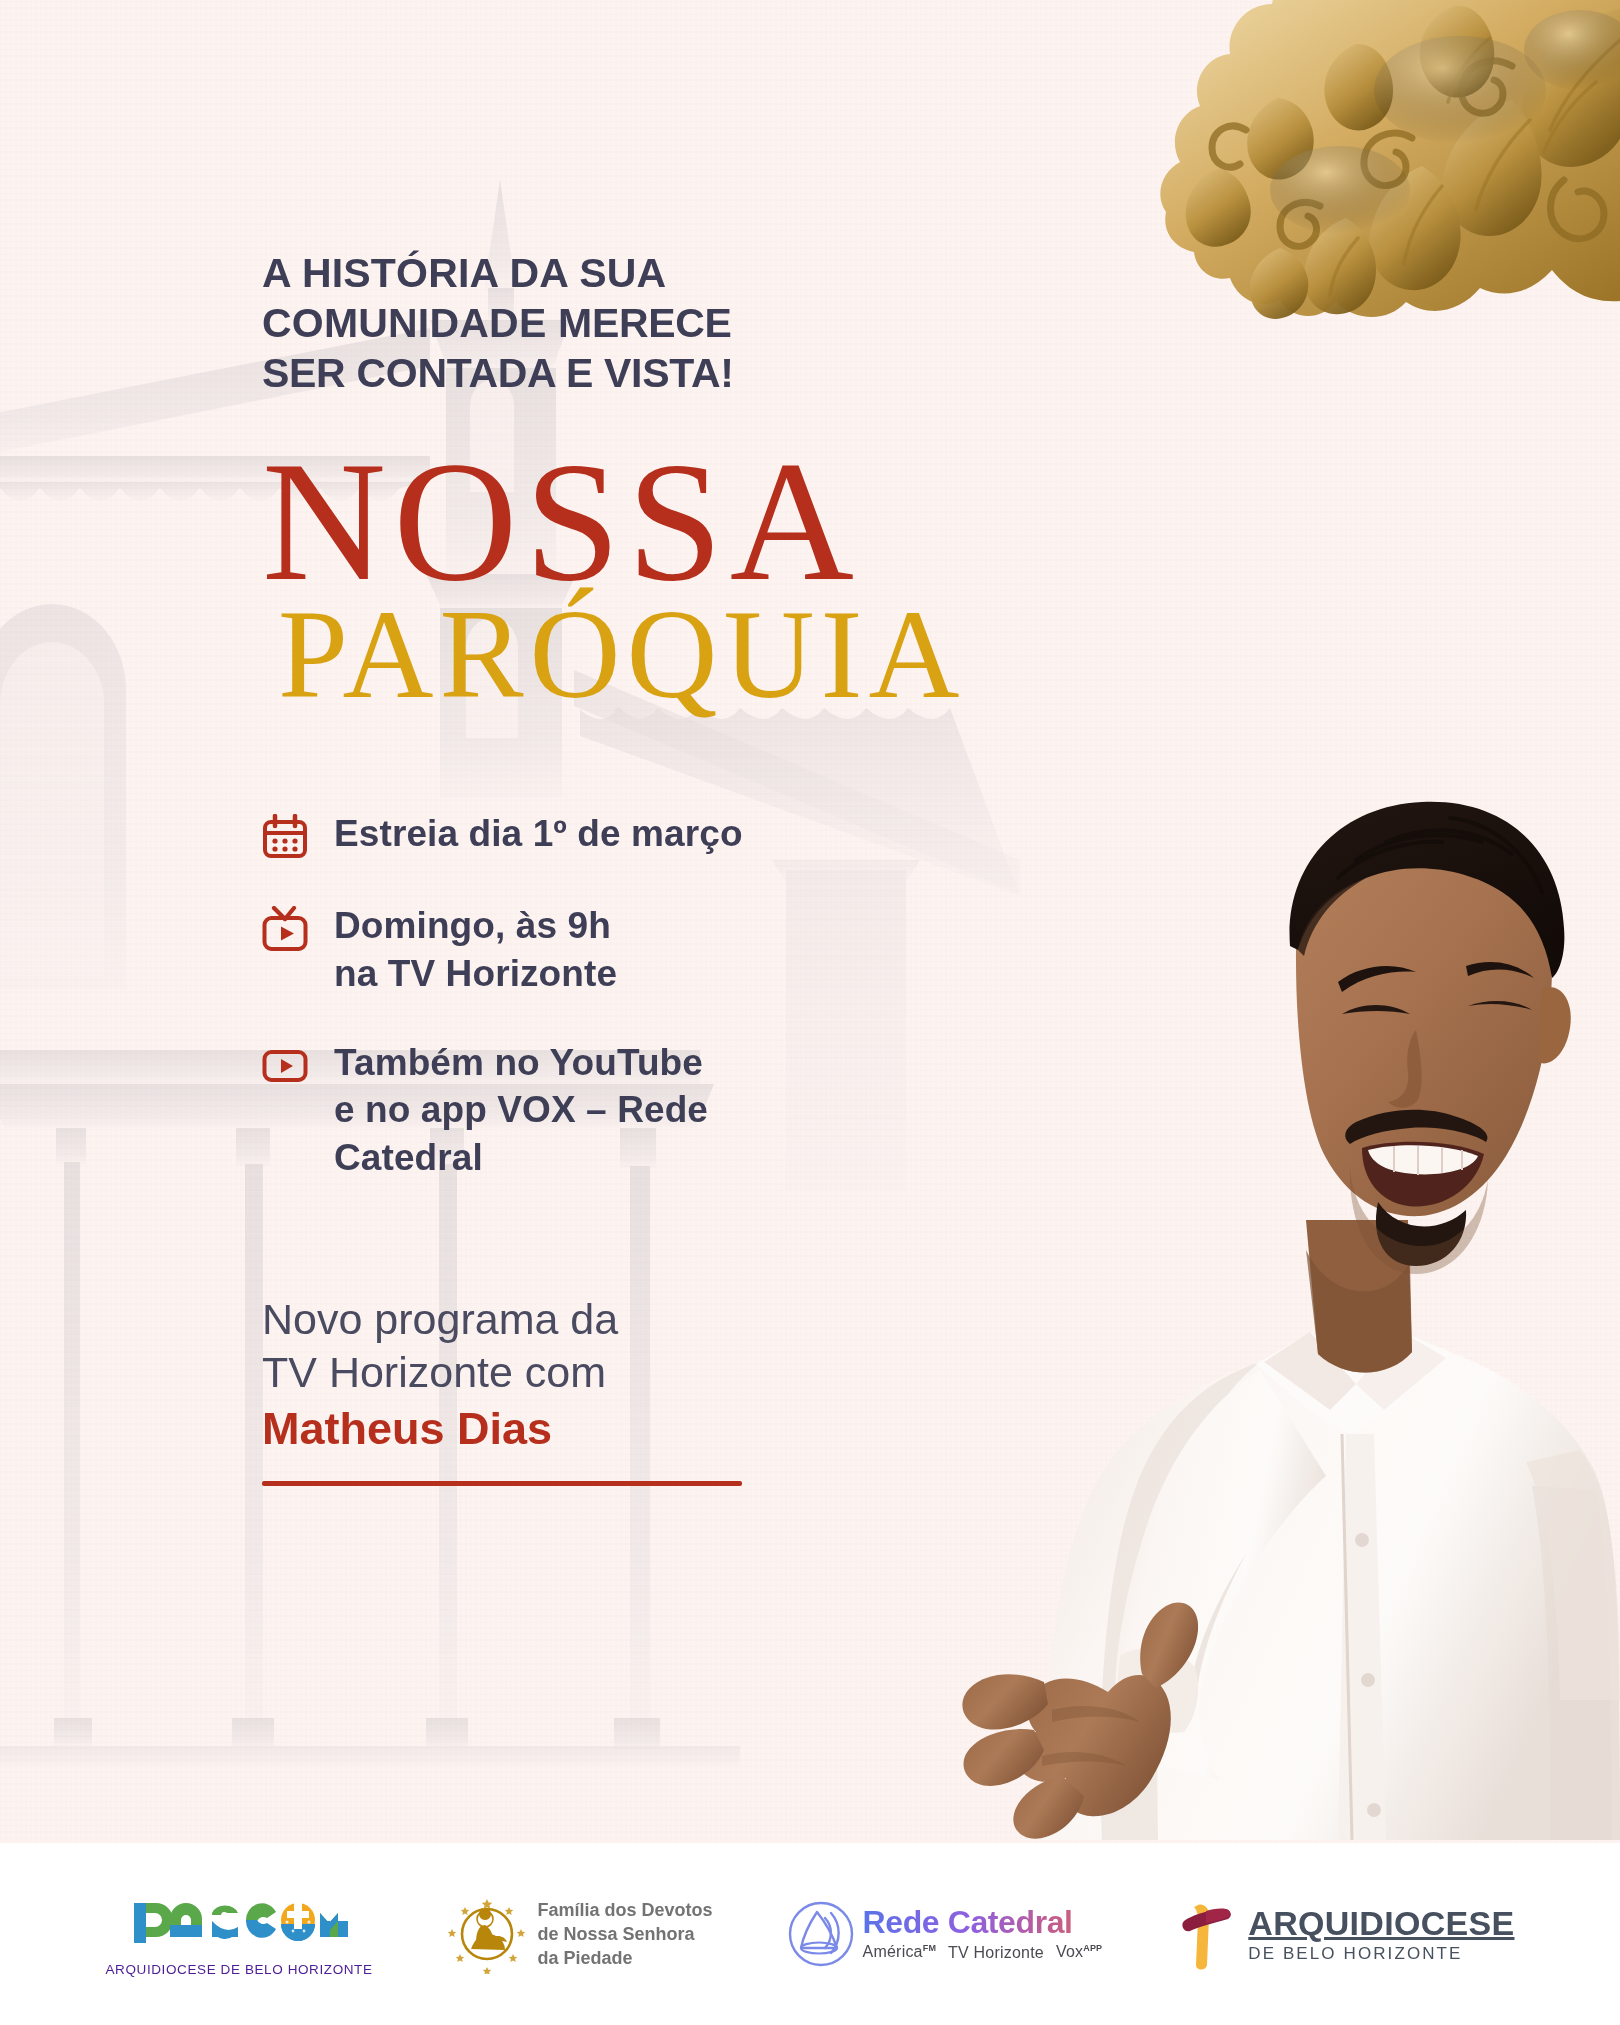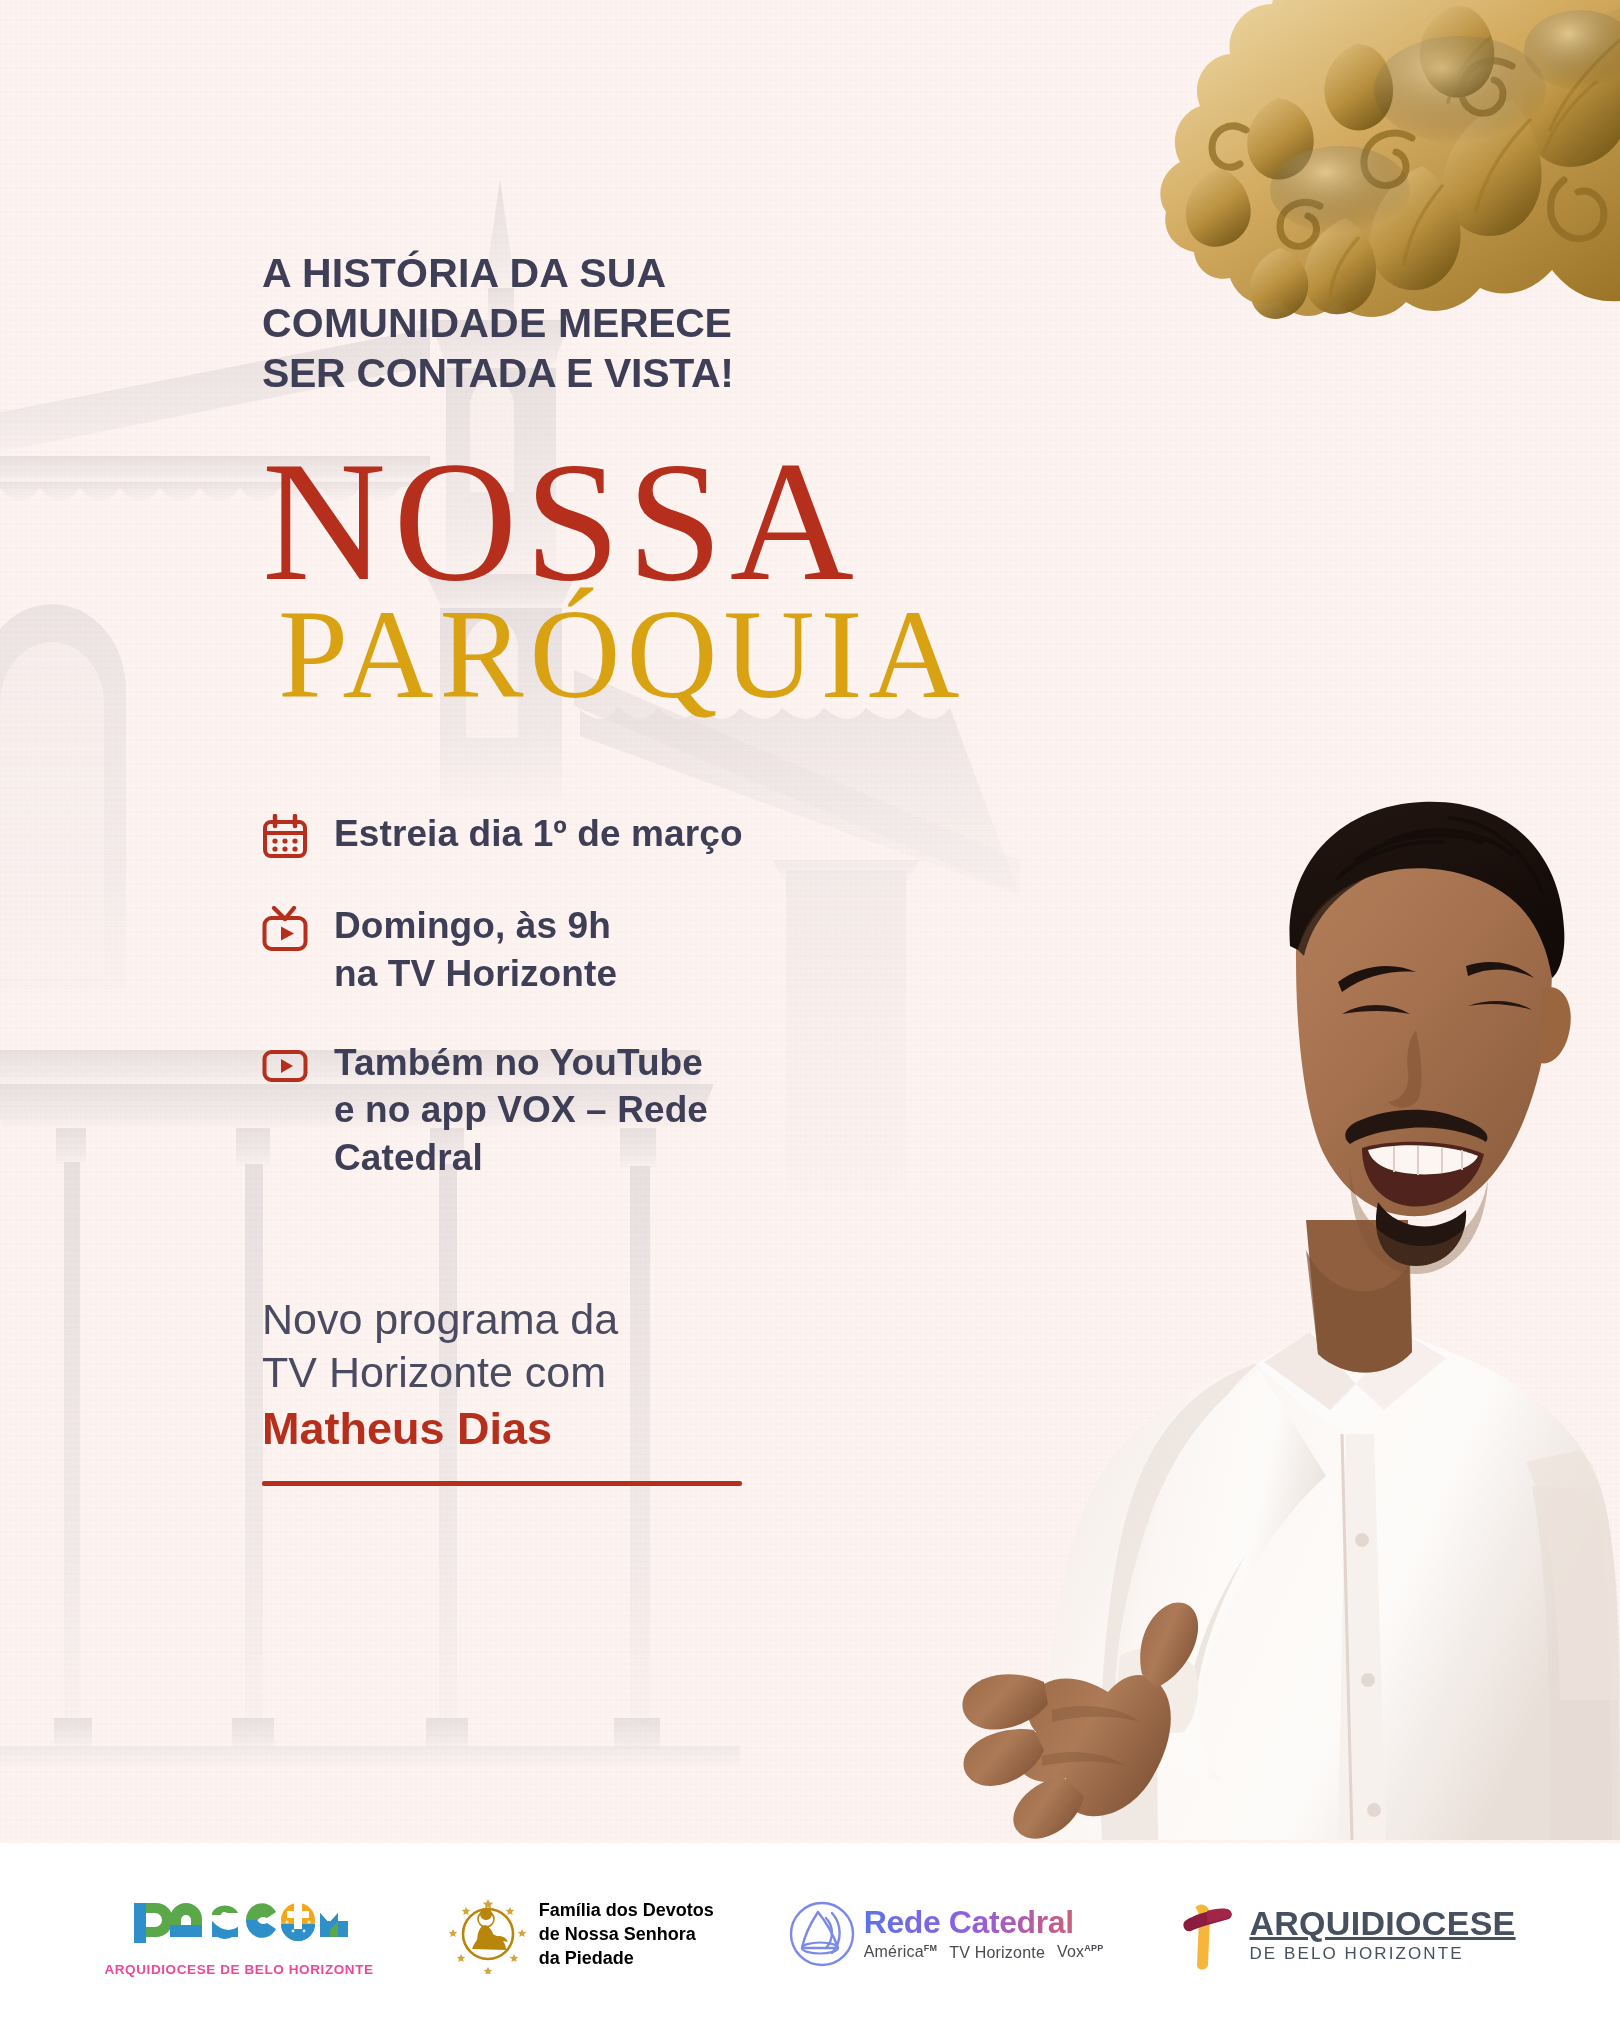--- a/index.html
+++ b/index.html
@@ -164,33 +164,33 @@
     justify-content: center;
     gap: 74px;
     z-index: 10;
   }
   .logo { display: flex; align-items: center; }
 
   
   .logo-pascom { flex-direction: column; align-items: center; }
   .pascom-sub {
     font-size: 13.5px;
-    font-weight: 700;
+    font-weight: 400;
     letter-spacing: .6px;
-    color: #ec4899;
+    color: #4c1d95;
     margin-top: 19px;
   }
 
   
   .logo-familia { gap: 11px; }
   .familia-text {
     font-size: 18px;
     font-weight: 700;
     line-height: 1.35;
-    color: #000000;
+    color: #737373;
     white-space: pre-line;
   }
 
   
   .logo-rede { gap: 8px; }
   .rede-word {
     font-size: 32px;
     font-weight: 700;
     letter-spacing: -0.4px;
     background: linear-gradient(90deg, #5b73e8 0%, #8f5fe0 45%, #c45c8c 80%, #cf6a6a 100%);

